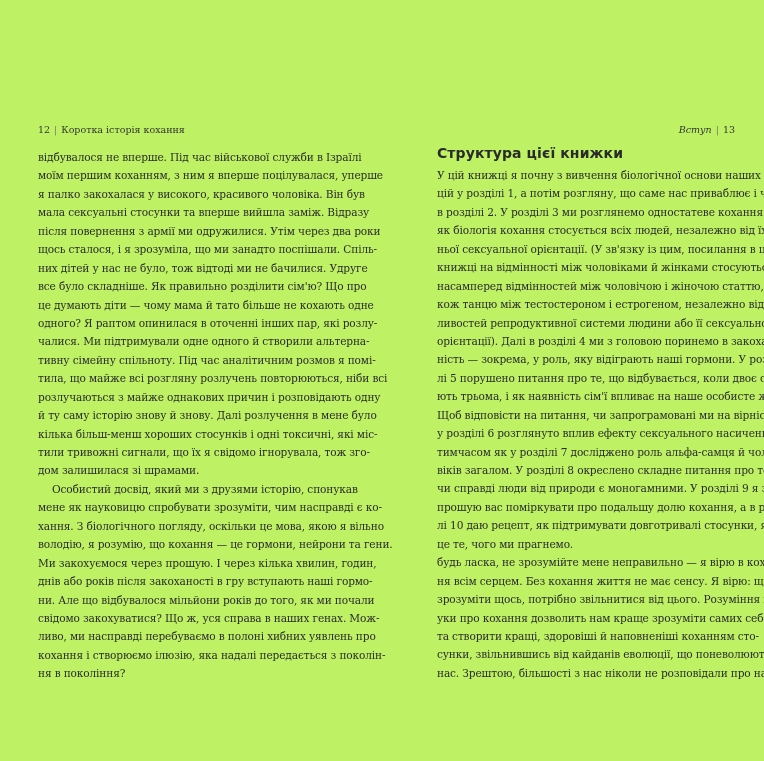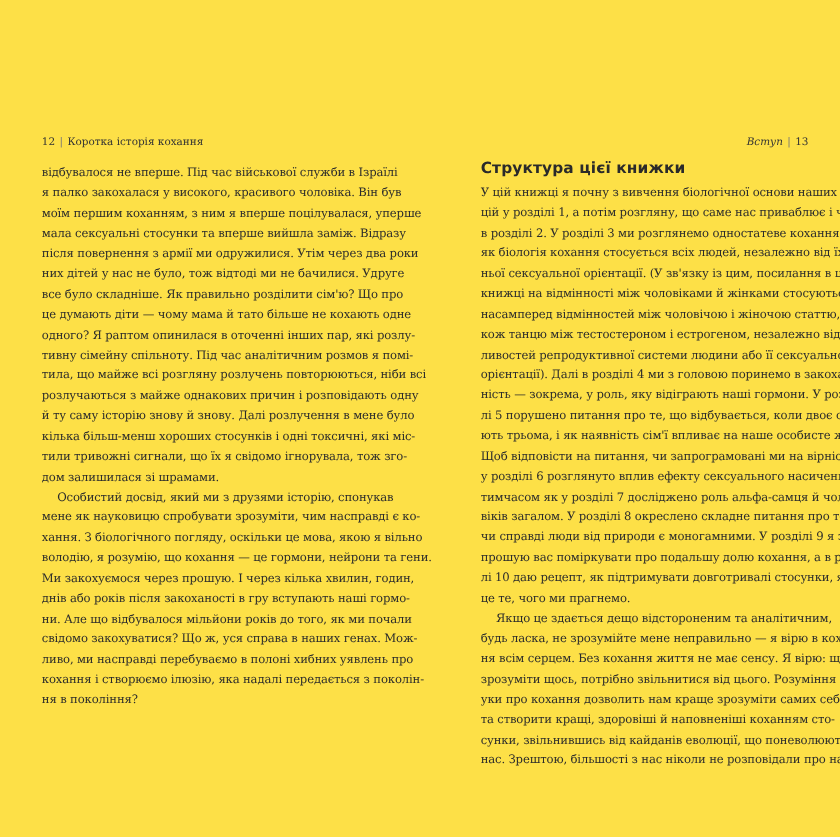--- a/index.html
+++ b/index.html
@@ -11,21 +11,21 @@
       width: 764px;
       height: 761px;
       position: relative;
       overflow: hidden;
       color: #2a2a2a;
     }
     .spread {
       position: absolute;
       left: 0; top: 0;
       width: 764px; height: 761px;
-      background: #fde047;
+      background: #bef264;
     }
     .page {
       position: absolute;
       top: 0;
       height: 761px;
     }
     .page-left { left: 0; width: 382px; }
     .page-right { left: 382px; width: 382px; }
 
     .running-head {
@@ -79,28 +79,30 @@
 
 <div class="spread">
 
   <div class="page page-left">
     <div class="running-head">
       <span>12</span><span class="sep">|</span><span>Коротка історія кохання</span>
     </div>
     <div class="body-text" id="left-body">
         <div>
           <span class="line">відбувалося не вперше. Під час військової служби в Ізраїлі</span>
+          <span class="line">моїм першим коханням, з ним я вперше поцілувалася, уперше</span>
           <span class="line">я палко закохалася у високого, красивого чоловіка. Він був</span>
-          <span class="line">моїм першим коханням, з ним я вперше поцілувалася, уперше</span>
           <span class="line">мала сексуальні стосунки та вперше вийшла заміж. Відразу</span>
           <span class="line">після повернення з армії ми одружилися. Утім через два роки</span>
+          <span class="line">щось сталося, і я зрозуміла, що ми занадто поспішали. Спіль-</span>
           <span class="line">них дітей у нас не було, тож відтоді ми не бачилися. Удруге</span>
           <span class="line">все було складніше. Як правильно розділити сім'ю? Що про</span>
           <span class="line">це думають діти — чому мама й тато більше не кохають одне</span>
           <span class="line">одного? Я раптом опинилася в оточенні інших пар, які розлу-</span>
+          <span class="line">чалися. Ми підтримували одне одного й створили альтерна-</span>
           <span class="line">тивну сімейну спільноту. Під час аналітичним розмов я помі-</span>
           <span class="line">тила, що майже всі розгляну розлучень повторюються, ніби всі</span>
           <span class="line">розлучаються з майже однакових причин і розповідають одну</span>
           <span class="line">й ту саму історію знову й знову. Далі розлучення в мене було</span>
           <span class="line">кілька більш-менш хороших стосунків і одні токсичні, які міс-</span>
           <span class="line">тили тривожні сигнали, що їх я свідомо ігнорувала, тож зго-</span>
           <span class="line last">дом залишилася зі шрамами.</span>
         </div>
         <div>
           <span class="line indent">Особистий досвід, який ми з друзями історію, спонукав</span>
@@ -141,21 +143,20 @@
           <span class="line">Щоб відповісти на питання, чи запрограмовані ми на вірність,</span>
           <span class="line">у розділі 6 розглянуто вплив ефекту сексуального насичення,</span>
           <span class="line">тимчасом як у розділі 7 досліджено роль альфа-самця й чоло-</span>
           <span class="line">віків загалом. У розділі 8 окреслено складне питання про те,</span>
           <span class="line">чи справді люди від природи є моногамними. У розділі 9 я за-</span>
           <span class="line">прошую вас поміркувати про подальшу долю кохання, а в розді-</span>
           <span class="line">лі 10 даю рецепт, як підтримувати довготривалі стосунки, якщо</span>
           <span class="line last">це те, чого ми прагнемо.</span>
         </div>
         <div>
-          <span class="line indent">Якщо це здається дещо відстороненим та аналітичним,</span>
           <span class="line">будь ласка, не зрозумійте мене неправильно — я вірю в кохан-</span>
           <span class="line">ня всім серцем. Без кохання життя не має сенсу. Я вірю: щоб</span>
           <span class="line">зрозуміти щось, потрібно звільнитися від цього. Розуміння на-</span>
           <span class="line">уки про кохання дозволить нам краще зрозуміти самих себе</span>
           <span class="line">та створити кращі, здоровіші й наповненіші коханням сто-</span>
           <span class="line">сунки, звільнившись від кайданів еволюції, що поневолюють</span>
           <span class="line">нас. Зрештою, більшості з нас ніколи не розповідали про нашу</span>
         </div>
       </div>
   </div>

